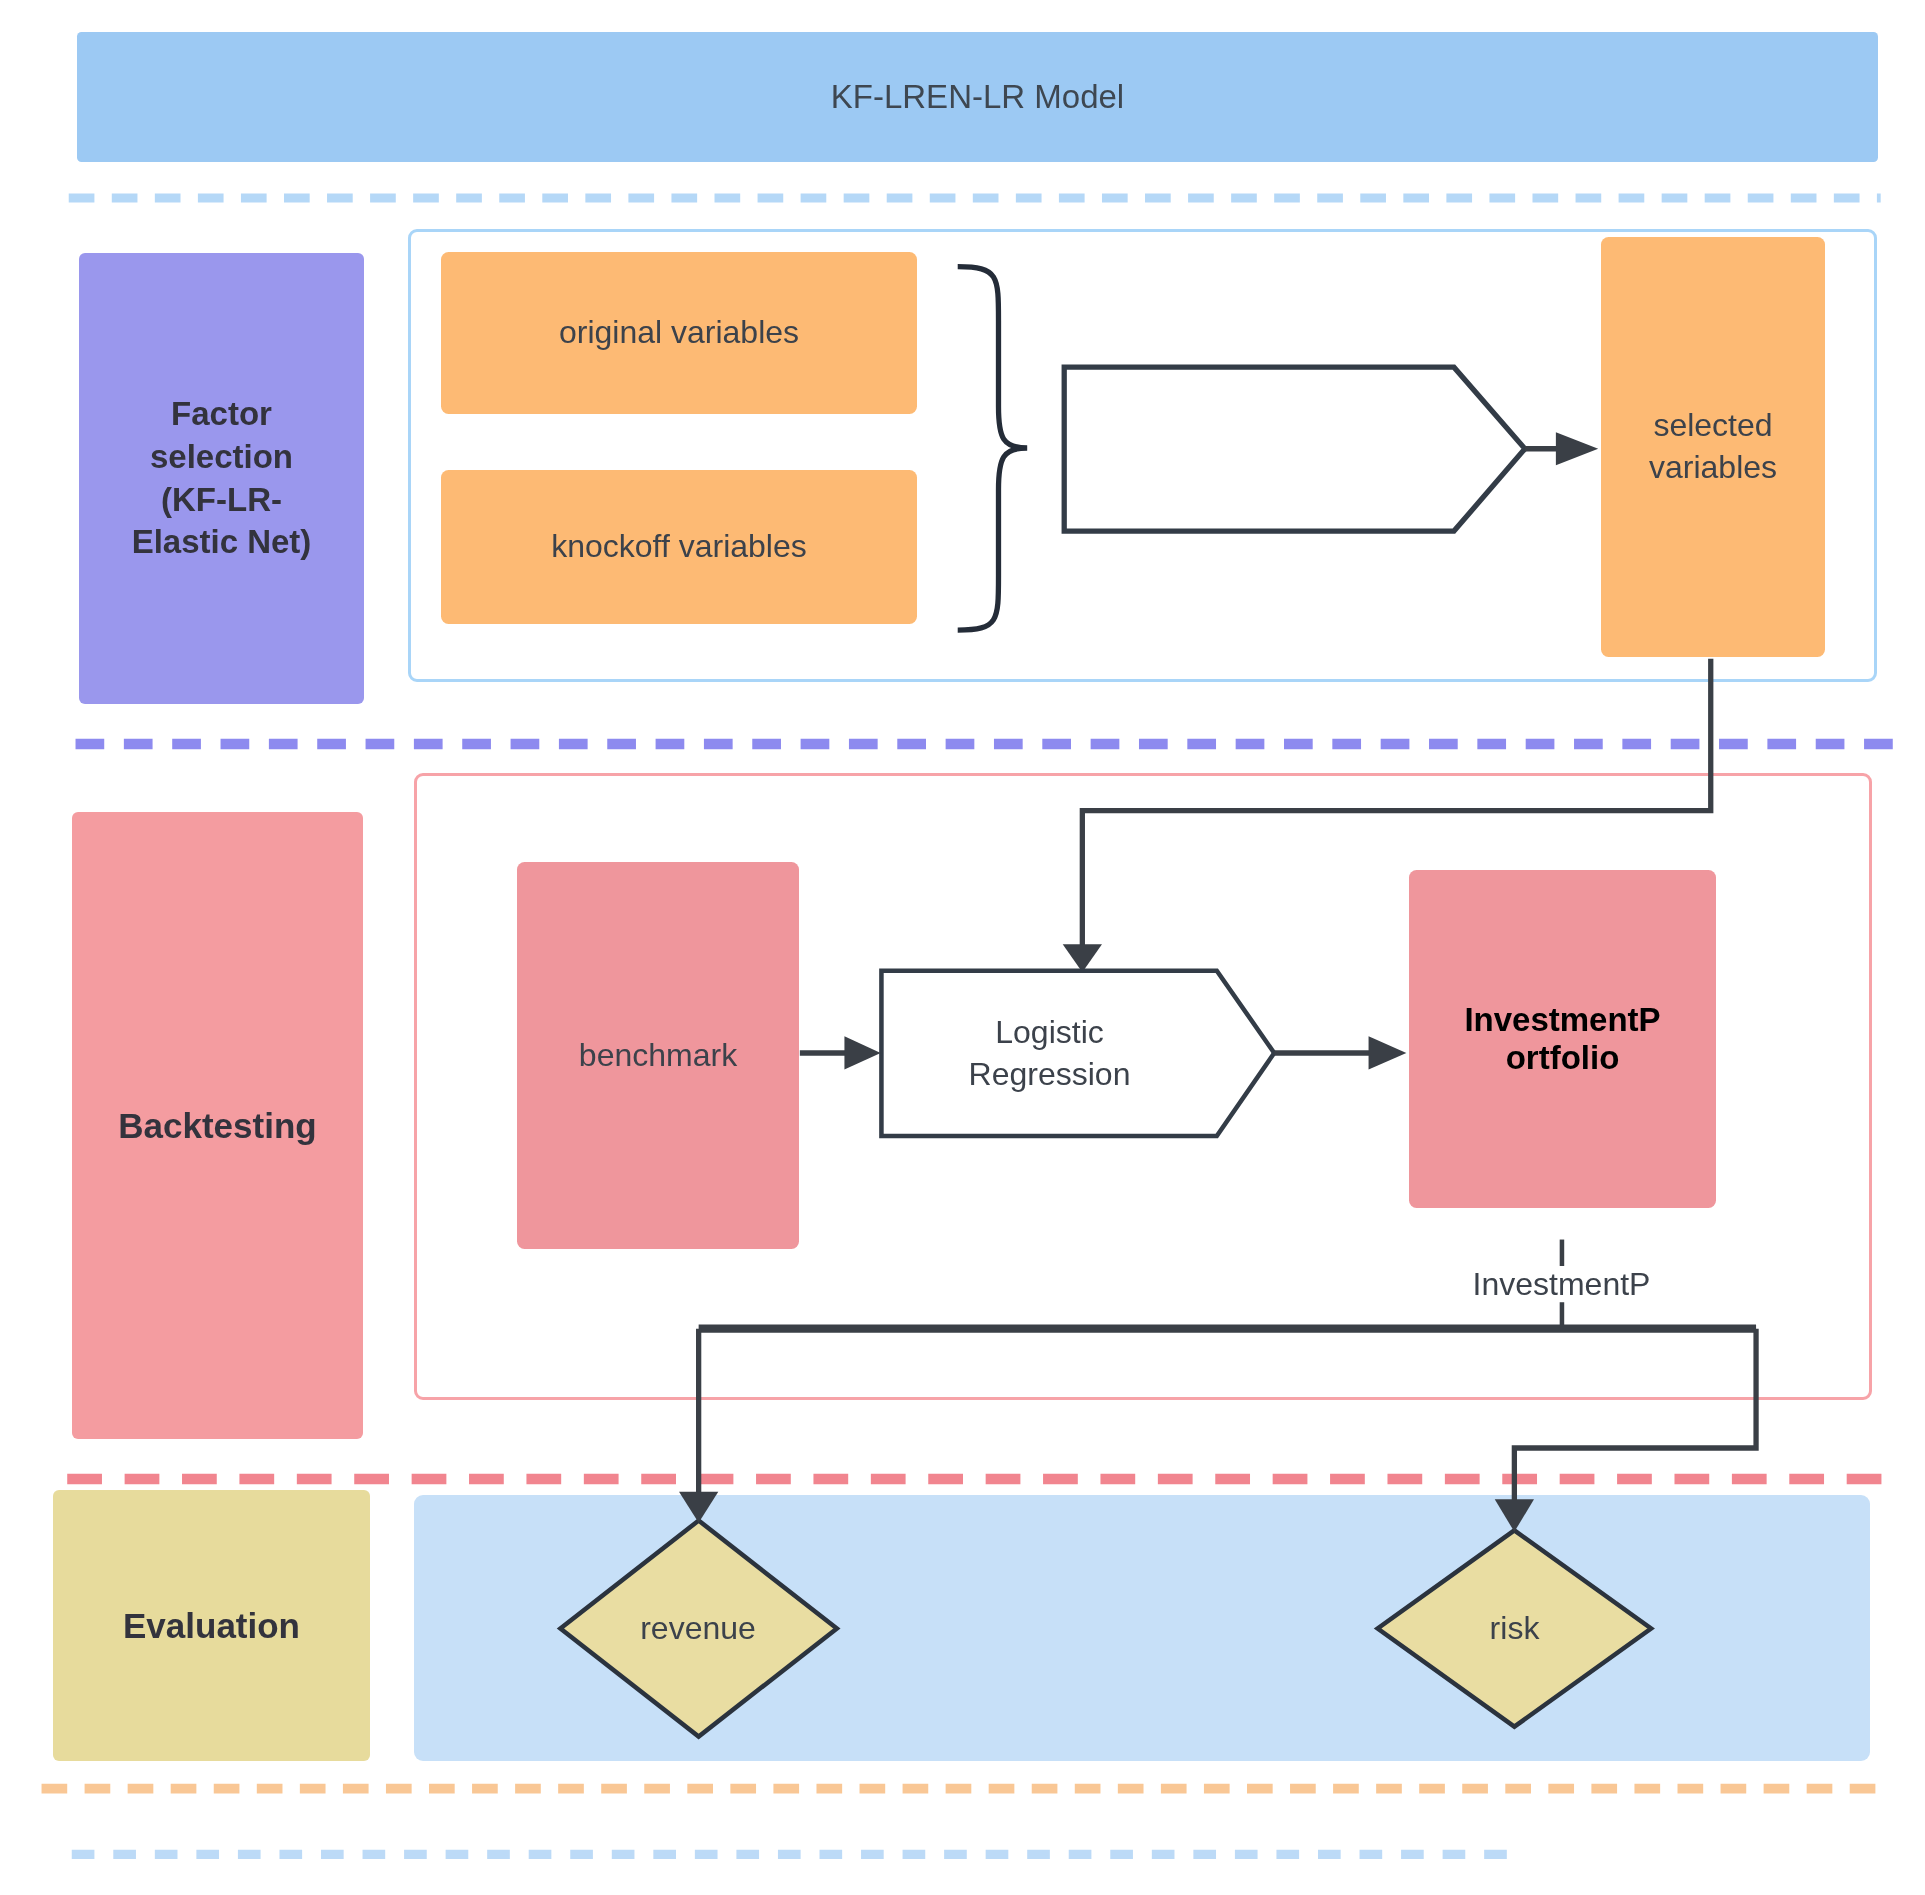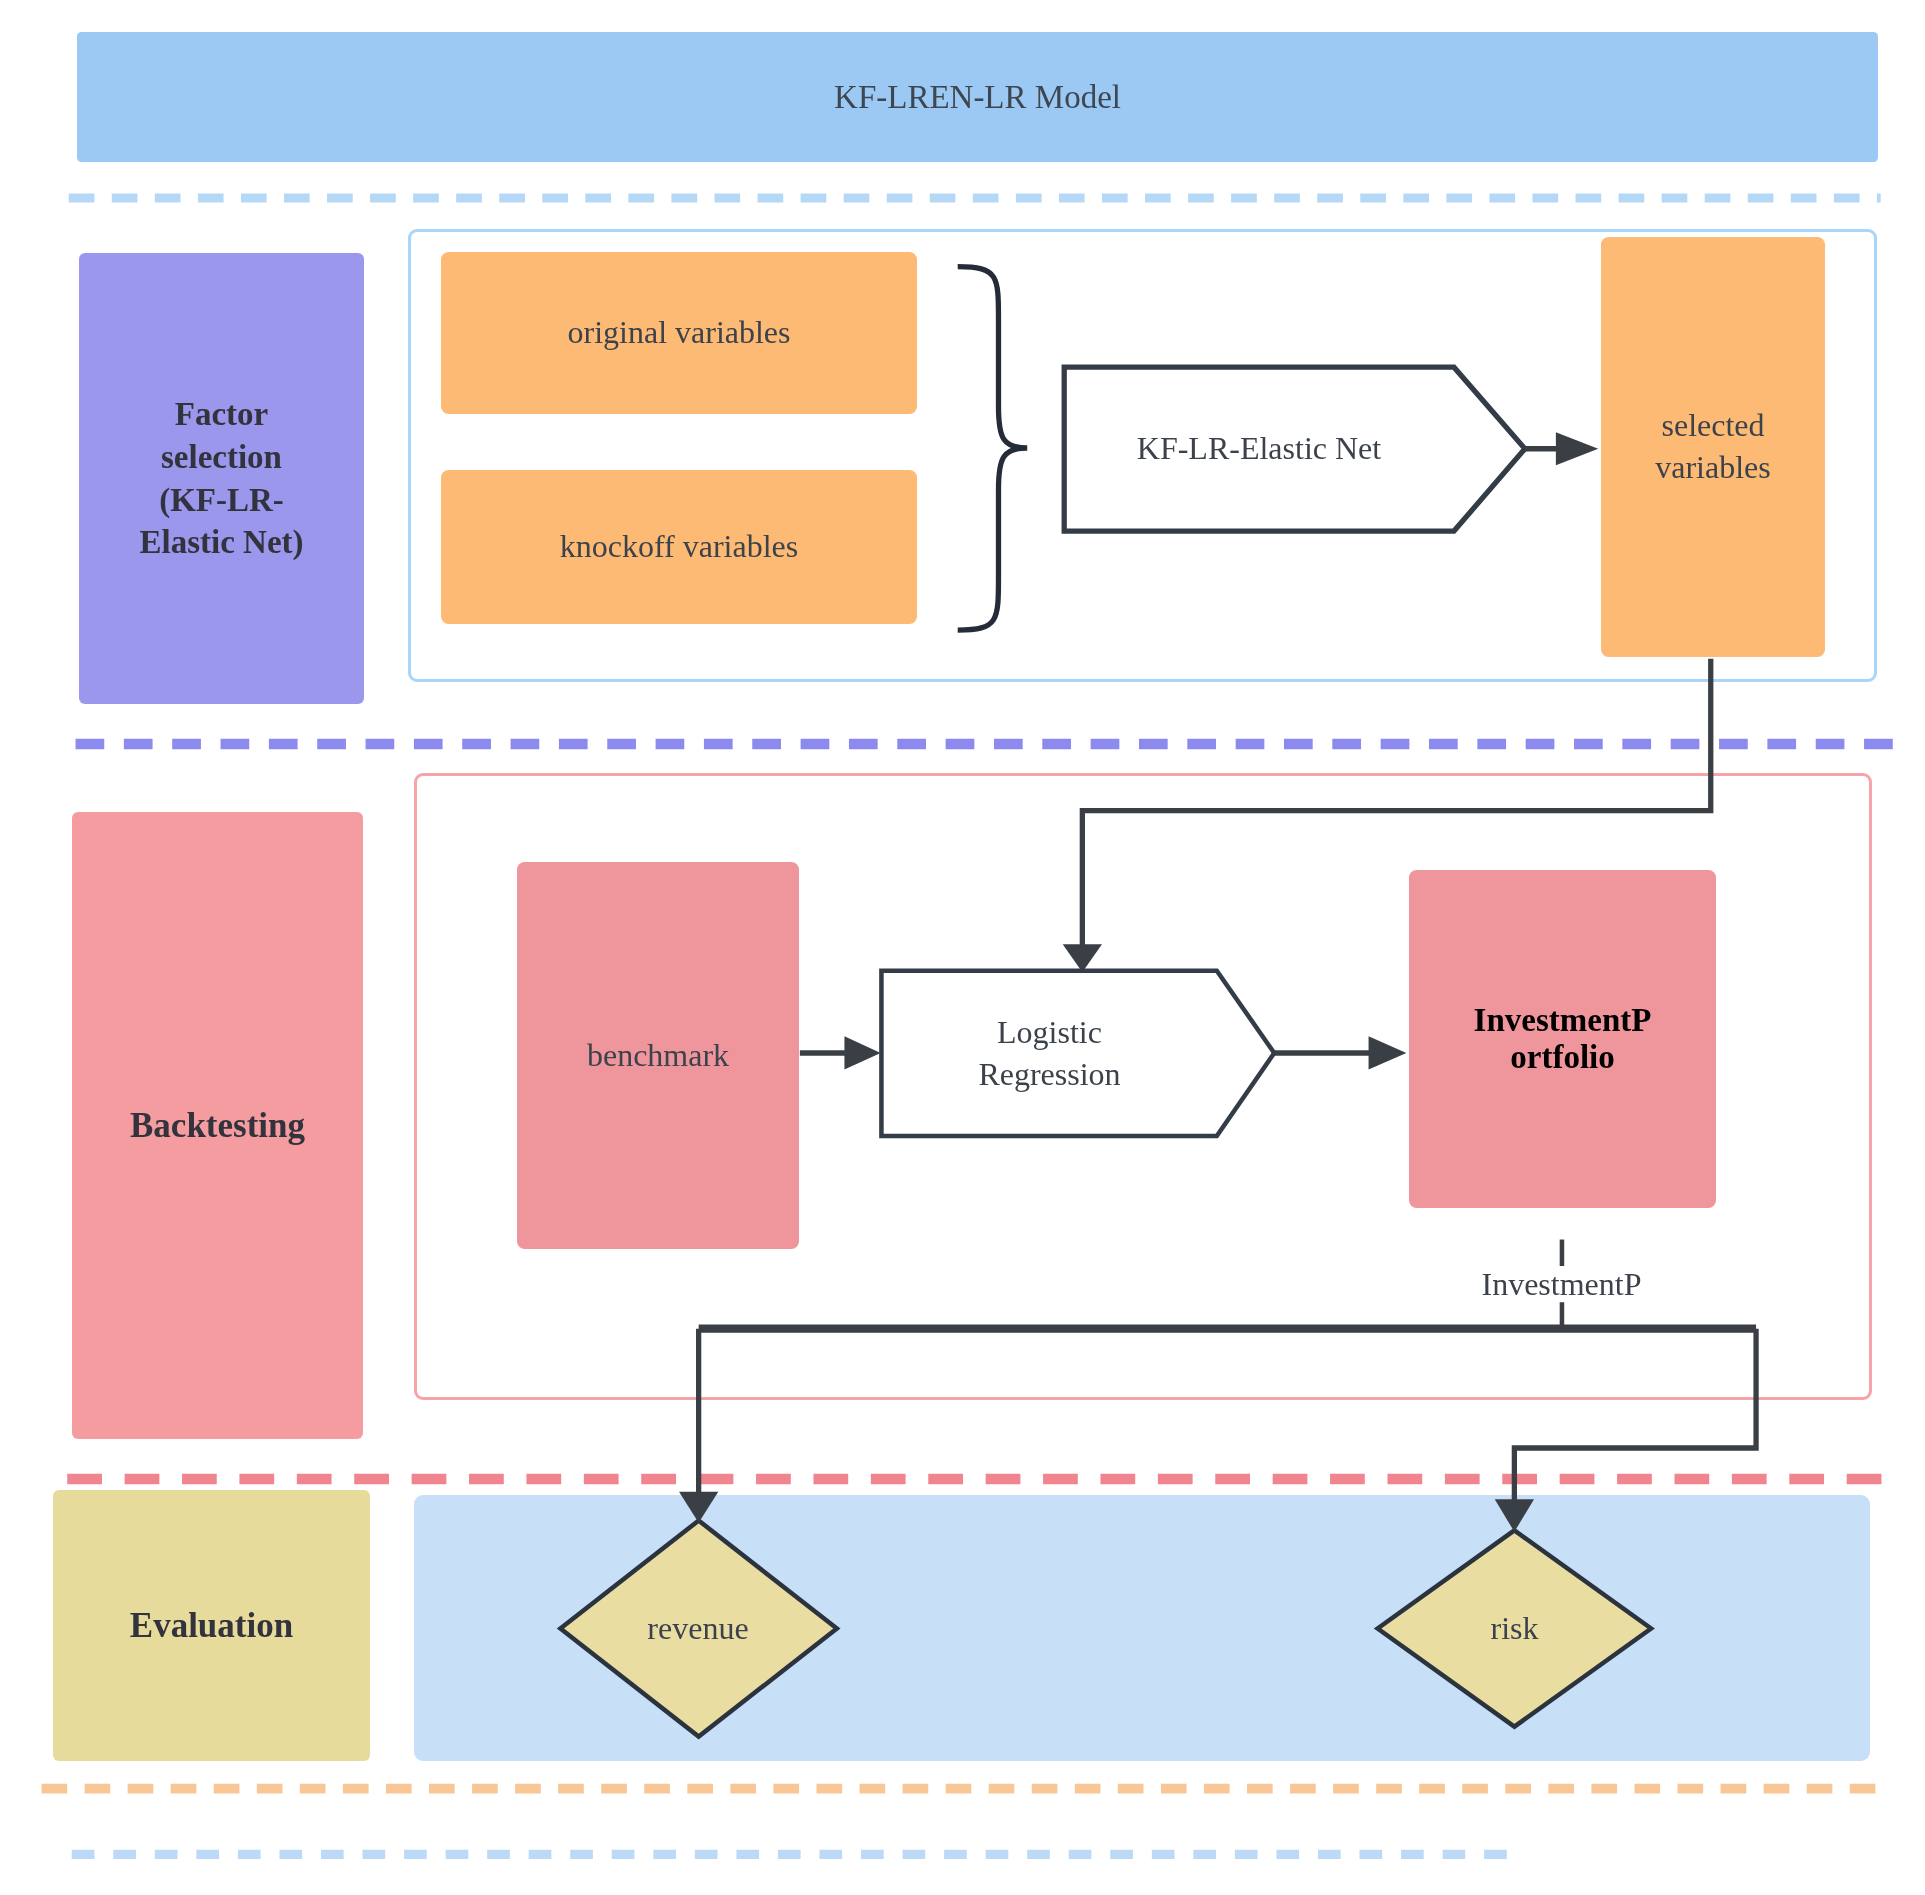--- a/index.html
+++ b/index.html
@@ -1,21 +1,21 @@
 <!DOCTYPE html>
 <html style="font-size:12px"><head>
 <meta charset="utf-8">
 <style>
   html,body{margin:0;padding:0;background:#ffffff;}
   .page{
     position:relative;width:1926px;height:1896px;background:#ffffff;overflow:hidden;
     font-family:"Liberation Sans", sans-serif;color:#3c424b;
   }
   .abs{position:absolute;box-sizing:border-box;}
-  .center{display:flex;align-items:center;justify-content:center;text-align:center;font-family:Liberation Serif, serif;}
+  .center{display:flex;align-items:center;justify-content:center;text-align:center;}
   .pre{white-space:pre-line;}
   .node-text{font-size:32px;line-height:1.3;color:#3c424b;}
   .bold{font-weight:bold;}
   
   .header{left:77px;top:32px;width:1801px;height:130px;background:#9cc9f3;border-radius:4.5px;
           font-size:33px;color:#3e4751;z-index:1;}
   
   .sec-label{border-radius:6px;z-index:1;font-size:33px;line-height:1.3;color:#33333d;}
   .factor-label{left:79px;top:253px;width:285px;height:451px;background:#9a97ed;}
   .prediction-label{left:72px;top:812px;width:291px;height:627px;background:#f49ca0;font-size:35px;}
@@ -64,21 +64,20 @@
 
   <div class="abs center node-text purple-node n-original">original variables</div>
   <div class="abs center node-text purple-node n-knockoff">knockoff variables</div>
   <div class="abs center pre node-text purple-node n-selected">selected
 variables</div>
 
   <div class="abs center node-text pink-node n-benchmark">benchmark</div>
   <div class="abs center pre bold pink-node n-portfolio">InvestmentP
 ortfolio</div>
 
-  <div class="abs center node-text p1-text">KF-LR-Elastic Net</div>
   <div class="abs center pre node-text p2-text">Logistic
 Regression</div>
 
   <div class="abs center backtesting">InvestmentP</div>
 
   <div class="abs center node-text revenue-text">revenue</div>
   <div class="abs center node-text risk-text">risk</div>
 
   <svg class="overlay" viewBox="0 0 2550 2510">
 

